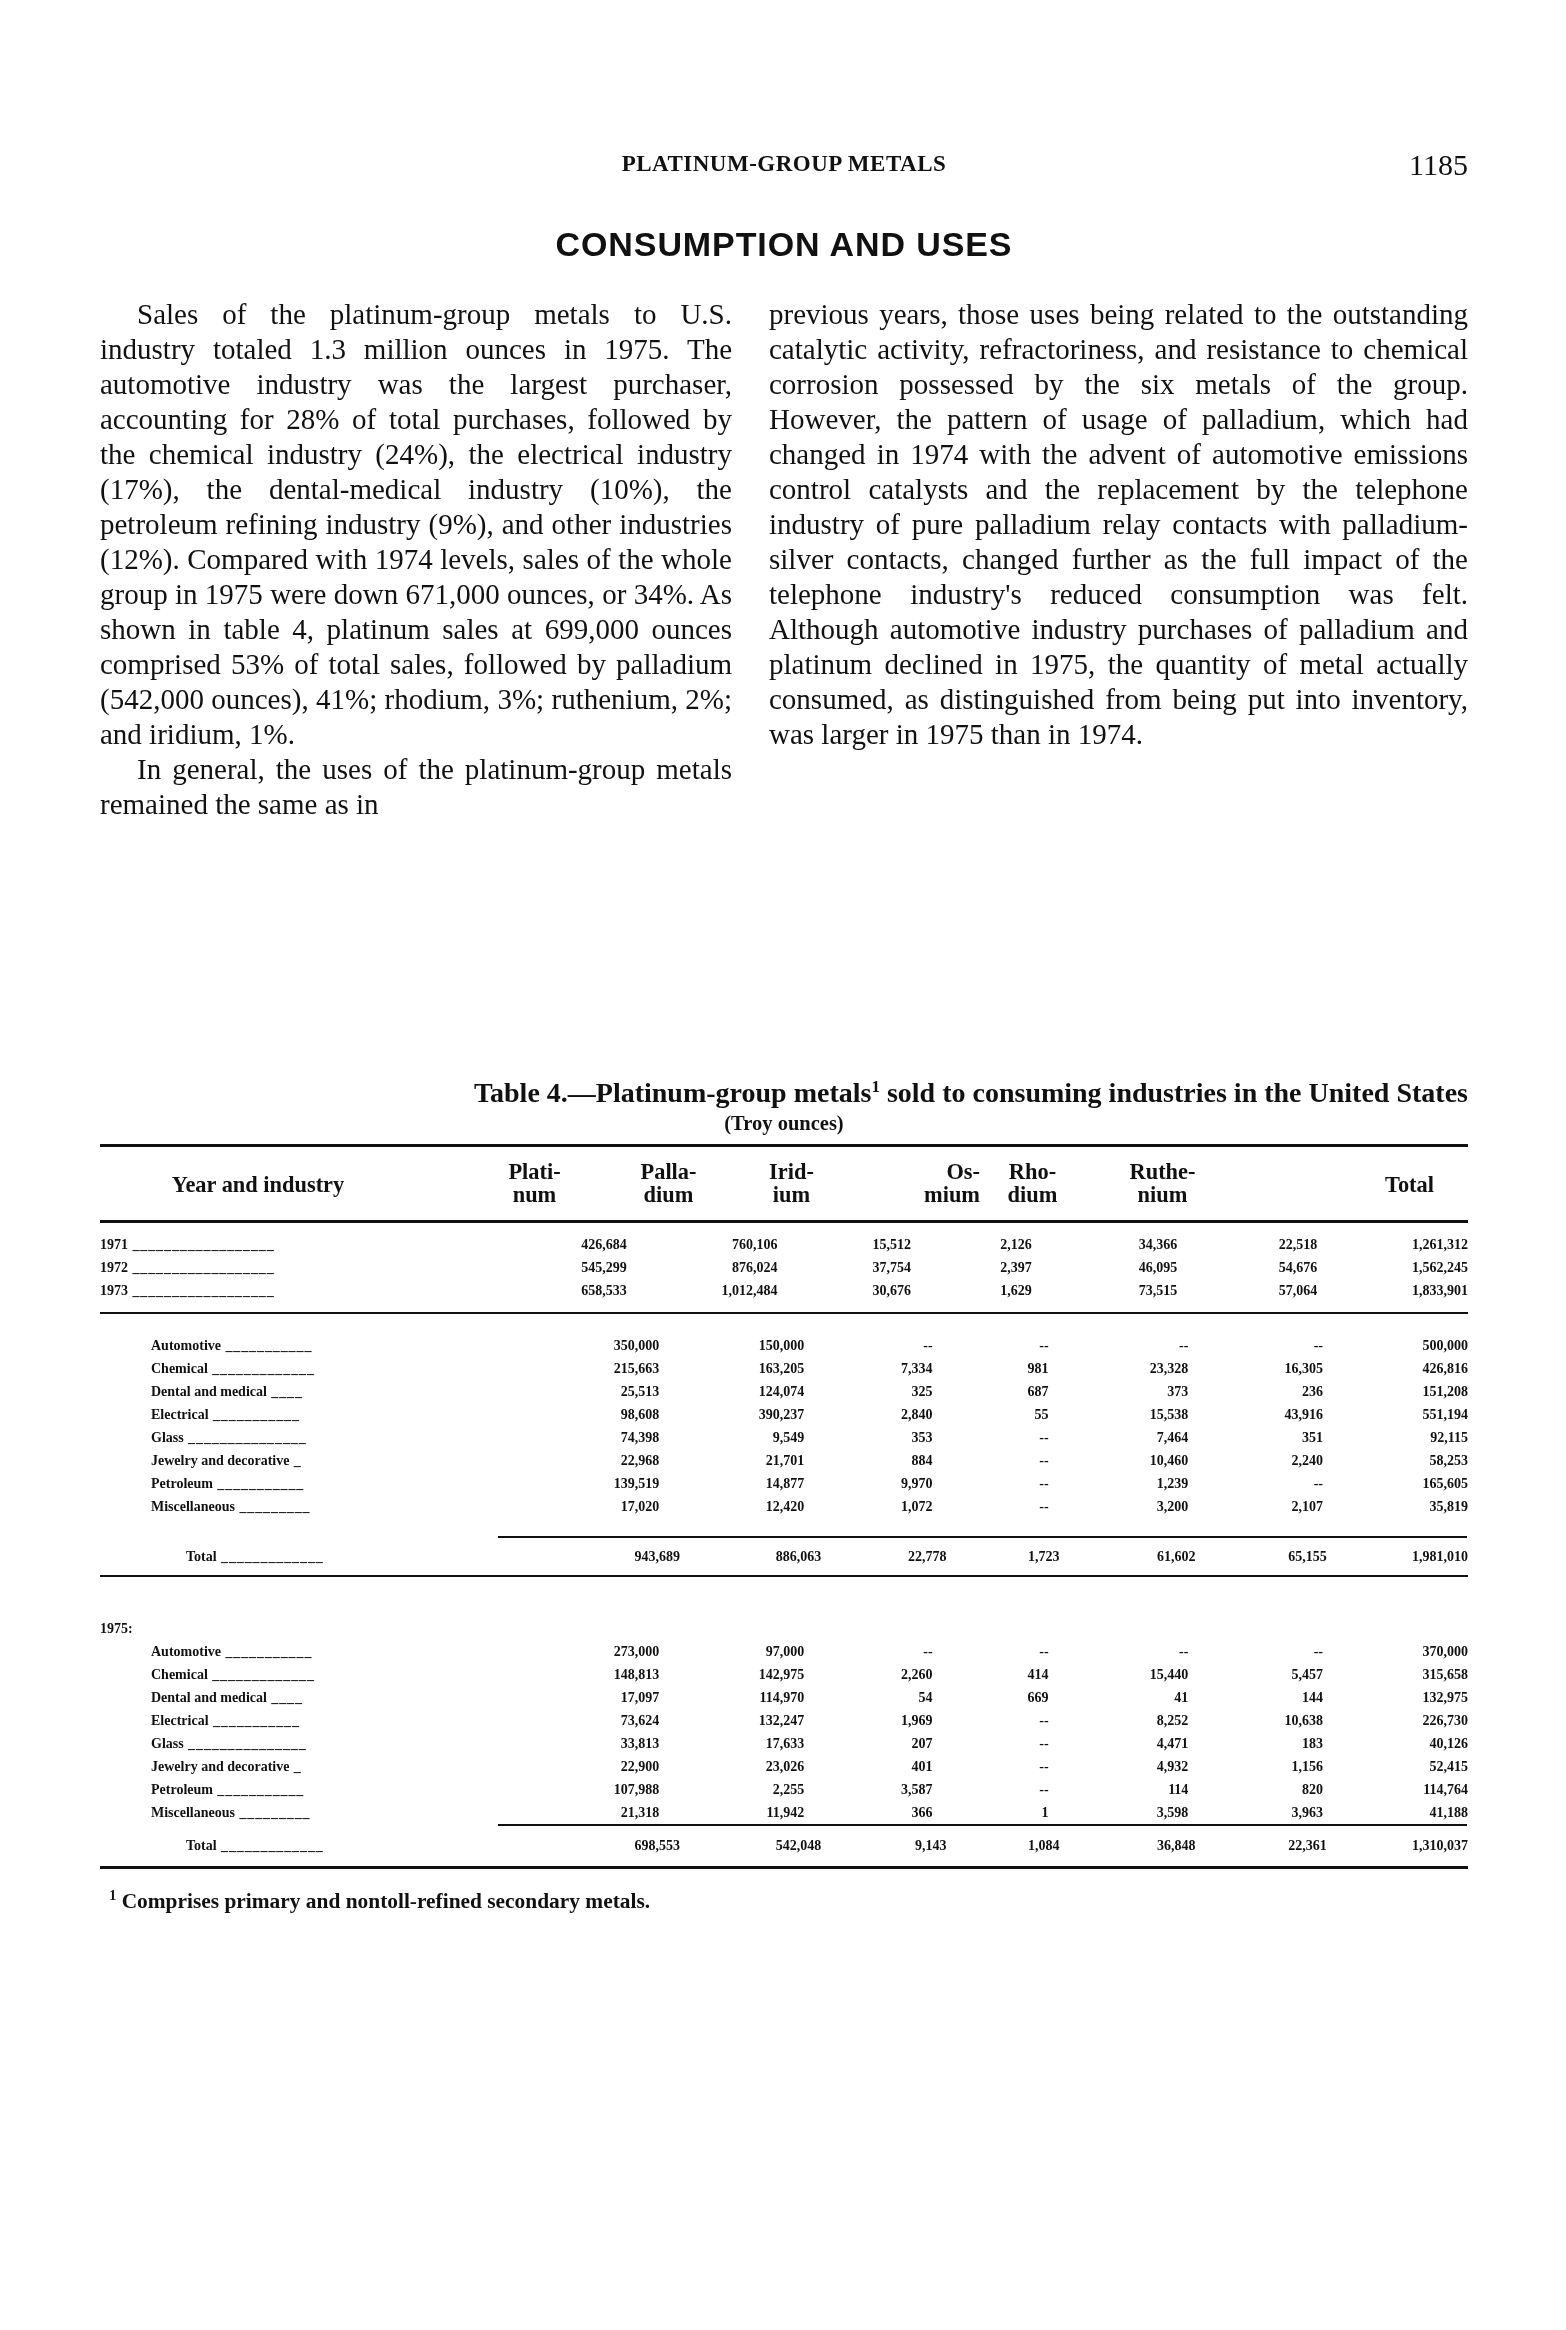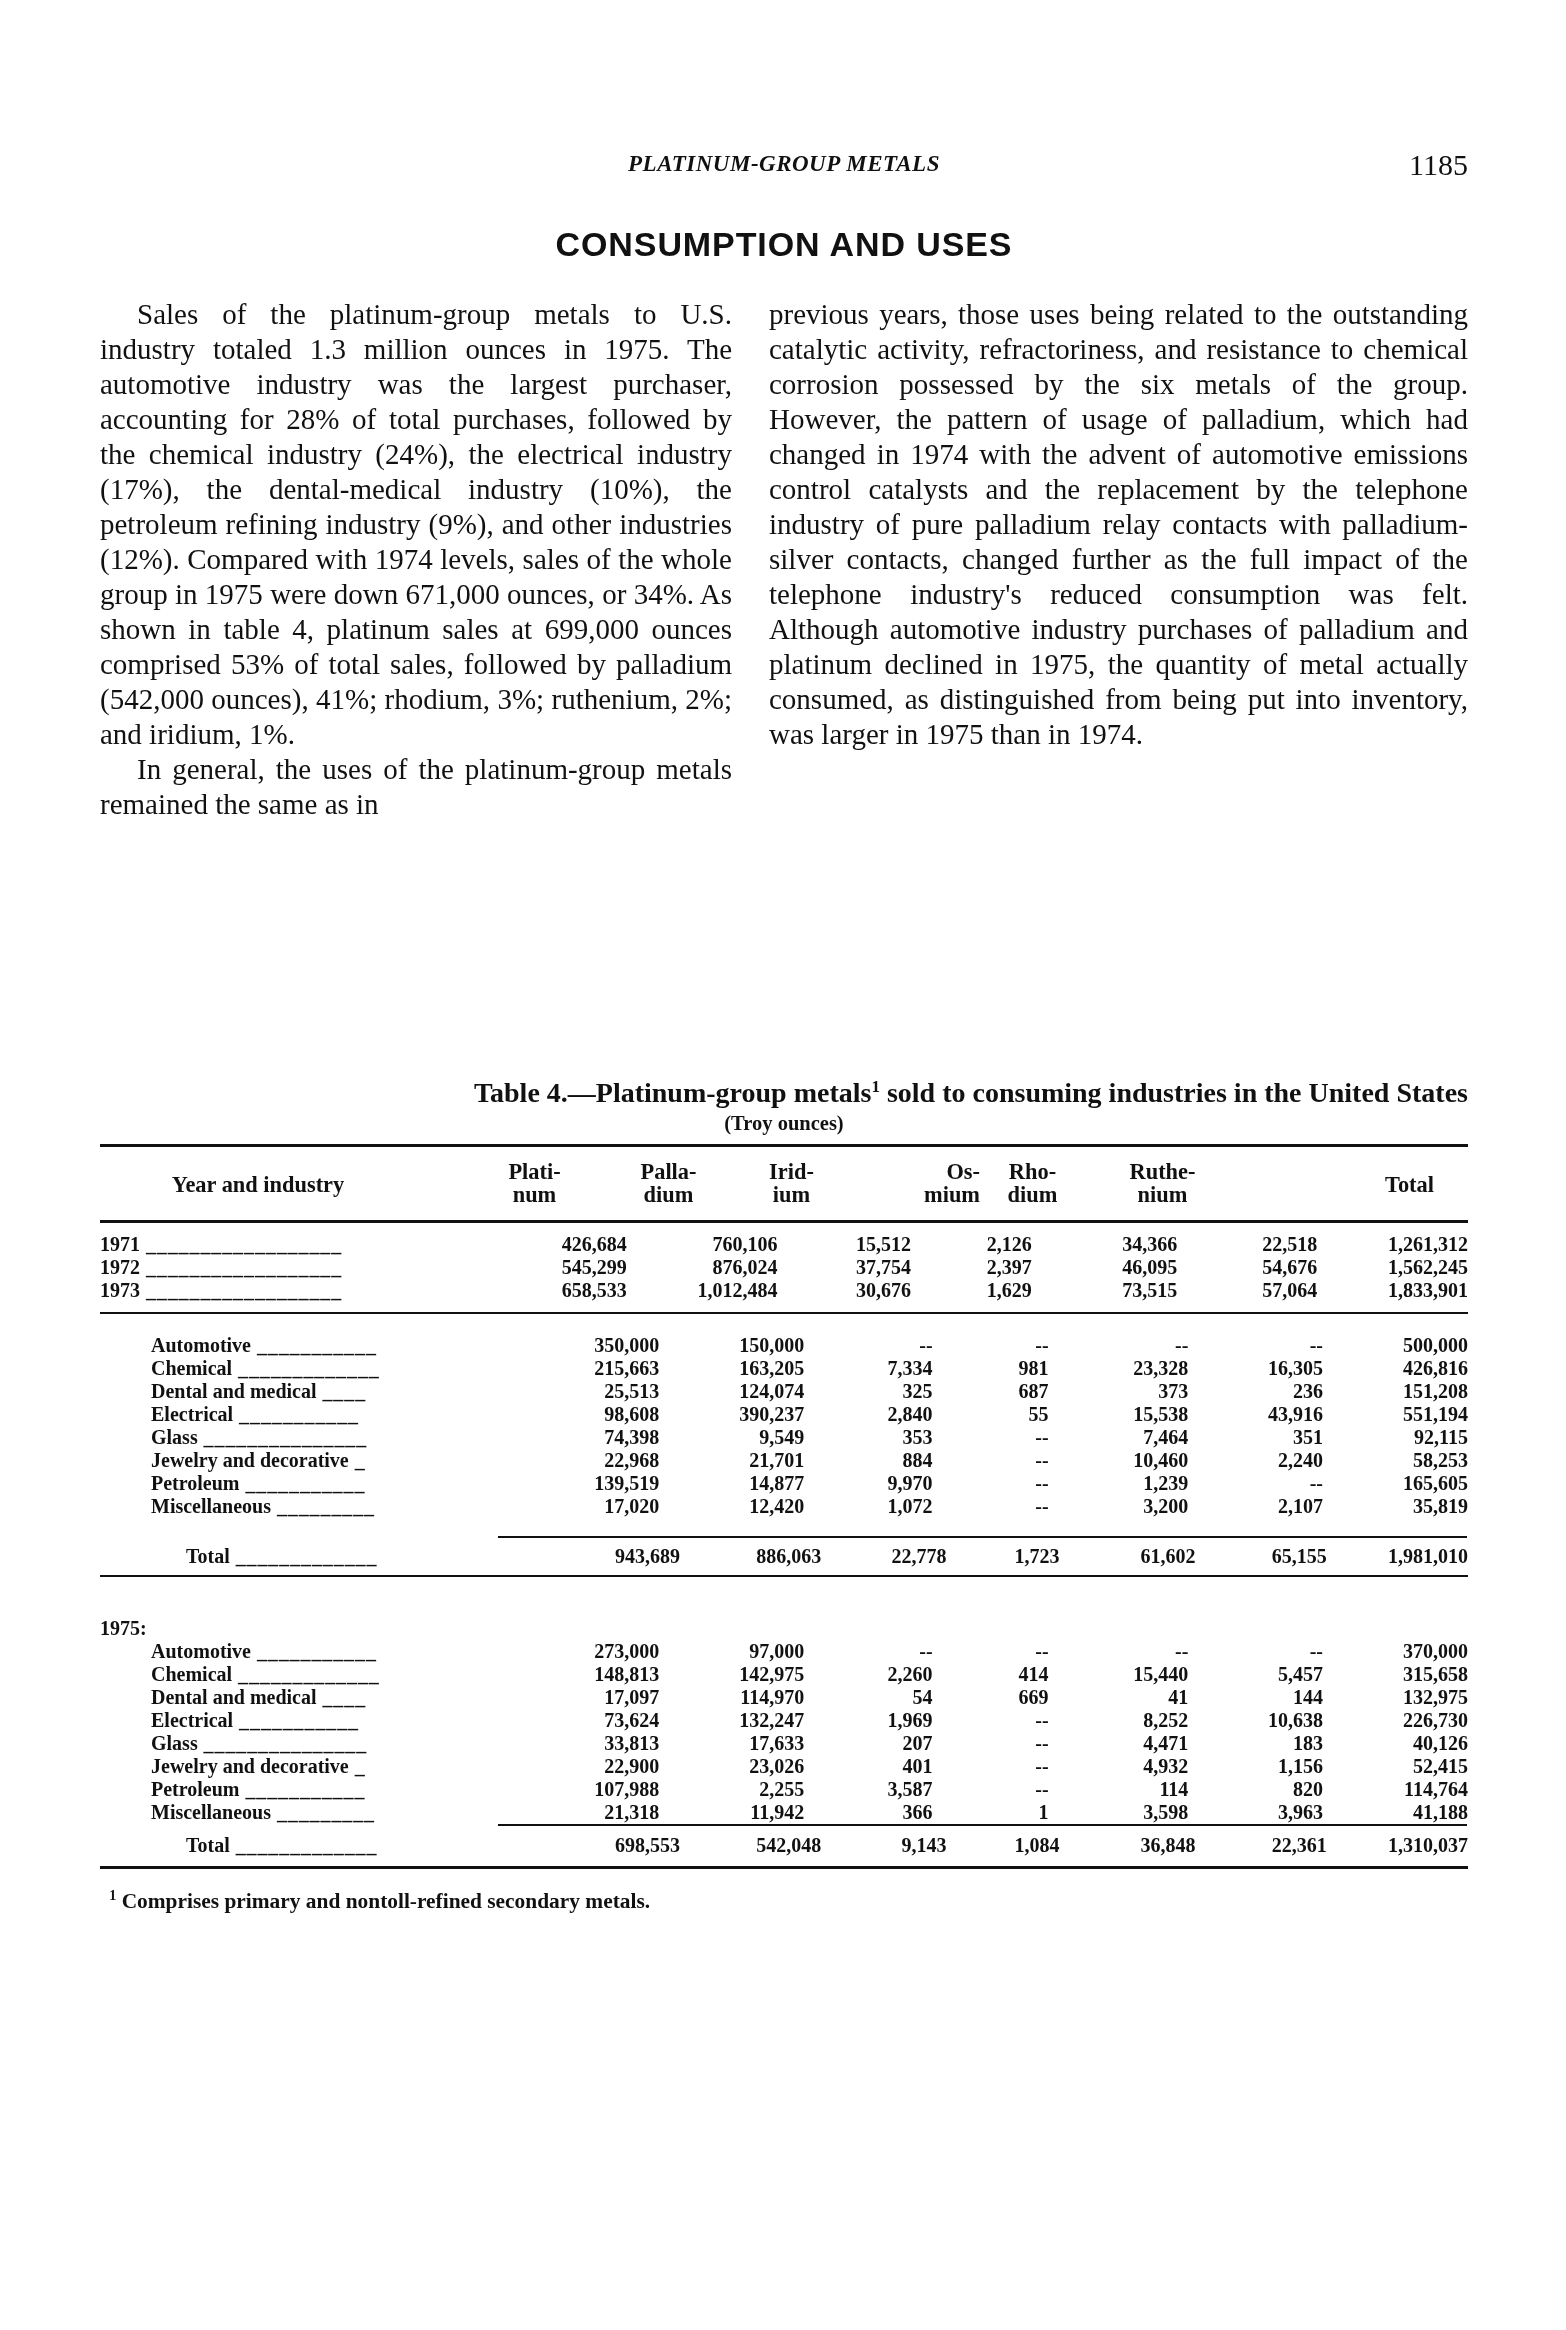--- a/index.html
+++ b/index.html
@@ -1,40 +1,40 @@
 <!DOCTYPE html>
 <html style="font-size:7.5px"><head>
 <meta charset="utf-8">
 <style>
   html, body { margin: 0; padding: 0; background: #ffffff; }
   body { width: 1567px; height: 2551px; position: relative; overflow: hidden; color: #111; font-family: "DejaVu Serif", "Liberation Serif", serif; }
   .page { position: absolute; left: 100px; top: 0; width: 1368px; }
 
   .running-head { position: absolute; top: 148px; left: 0; width: 1368px; height: 33px; }
-  .running-title { position: absolute; left: 0; width: 1368px; text-align: center; font-family: "Liberation Serif", serif; font-weight: bold; font-size: 23px; letter-spacing: 0.5px; top: 2.8px; font-style: italic; }
+  .running-title { position: absolute; left: 0; width: 1368px; text-align: center; font-family: "Liberation Serif", serif; font-weight: bold; font-size: 23px; letter-spacing: 0.5px; top: 2.8px; }
   .page-number { position: absolute; right: 0; top: 0; font-family: "Liberation Serif", serif; font-size: 30px; }
 
   .section-title { position: absolute; top: 225px; left: 0; width: 1368px; text-align: center; font-family: "Liberation Sans", sans-serif; font-weight: bold; font-size: 34px; letter-spacing: 0.9px; }
 
   .col { position: absolute; top: 297px; font-family: "Liberation Serif", serif; font-size: 29px; line-height: 35px; text-align: justify; }
   .col.left { left: 0; width: 632px; }
   .col.right { left: 669px; width: 699px; }
   .col p { margin: 0; text-indent: 0; }
   .col p.indent { text-indent: 37px; }
   .col p.first { text-indent: 37px; }
 
   .table-caption { position: absolute; top: 1077px; left: 0; width: 1368px; text-align: right; font-family: "Liberation Serif", serif; font-weight: bold; font-size: 28px; }
   .table-caption sup { font-size: 17px; }
   .table-subcaption { position: absolute; top: 1112px; left: 0; width: 1368px; text-align: center; font-family: "Liberation Serif", serif; font-weight: bold; font-size: 20.5px; }
 
   .rule { position: absolute; left: 0; width: 1368px; background: #111; }
   .rule.thick { height: 2.8px; }
   .rule.thin { height: 1.9px; }
 
-  table.data { position: absolute; left: 0; width: 1368px; border-collapse: collapse; font-family: "Liberation Serif", serif; font-weight: bold; font-size: 20px; }
+  table.data { position: absolute; left: 0; width: 1368px; border-collapse: collapse; font-family: "Liberation Serif", serif; font-weight: bold; font-size: 14px; }
   table.data td, table.data th { padding: 0; line-height: 23px; white-space: nowrap; }
   .hdr { position: absolute; top: 1150px; left: 0; width: 1368px; height: 70px; font-family: "Liberation Serif", serif; font-weight: bold; font-size: 22.4px; }
   .hdr .h { position: absolute; text-align: center; line-height: 23px; }
 
   .lbl { text-align: left; width: 398px; }
   .lbl .dots { letter-spacing: 0.9px; }
   .num { text-align: right; }
   .c1 { width: 91px; } .c2 { width: 140px; } .c3 { width: 124px; } .c4 { width: 112px; } .c5 { width: 135px; } .c6 { width: 130px; } .c7 { width: 140px; }
   .indent1 { padding-left: 51px !important; }
   .indent2 { padding-left: 86px !important; }

